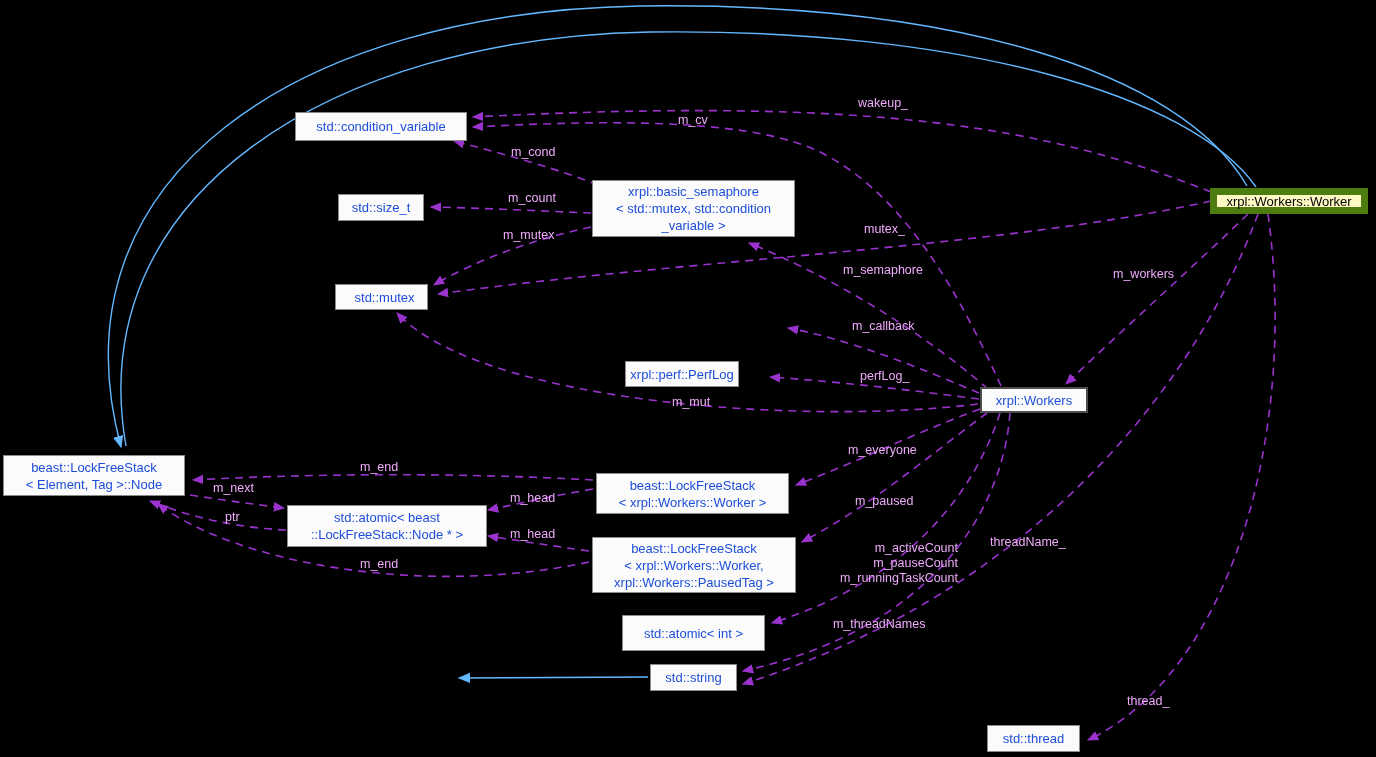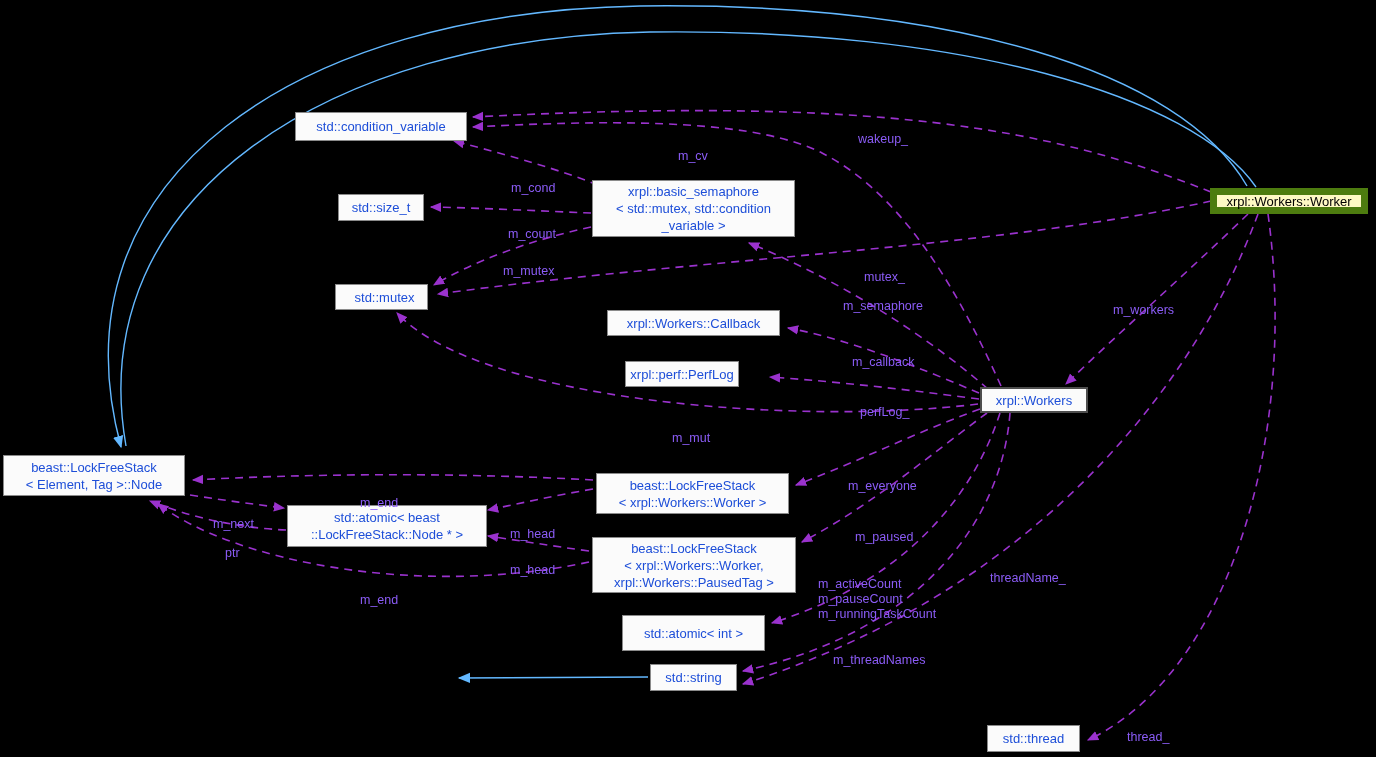--- a/index.html
+++ b/index.html
@@ -28,27 +28,26 @@
   .node.current{
     background:#fef9c3;
     border:7px solid #4d7c0f;
     color:#000;
   }
   .node.emph{
     border:2.5px solid #4d4d4d;
   }
   .elabel{
     position:absolute;
-    color:#8b5cf6;
+    color:#f0abfc;
     font-size:12.5px;
     line-height:15px;
     white-space:pre-line;
-    text-align:left;
+    text-align:right;
     pointer-events:none;
-    margin-top:36px;
   }
 </style>
 </head>
 <body>
 
 <div id="canvas">
 
   <svg id="edges" width="1376" height="757" viewBox="0 0 1376 757">
     <defs>
       <marker id="arrP" viewBox="0 0 10 10" refX="8.5" refY="5" markerWidth="12" markerHeight="12" orient="auto" markerUnits="userSpaceOnUse">
@@ -95,21 +94,20 @@
   <div class="node" style="left:295px;top:112px;width:172px;height:29px;">std::condition_variable</div>
 
   <div class="node" style="left:338px;top:194px;width:86px;height:27px;">std::size_t</div>
 
   <div class="node" style="left:592px;top:180px;width:203px;height:57px;">xrpl::basic_semaphore
 &lt; std::mutex, std::condition
 _variable &gt;</div>
 
   <div class="node" style="left:335px;top:284px;width:93px;height:26px;padding-left:10px;">std::mutex</div>
 
-  <div class="node" style="left:607px;top:310px;width:173px;height:26px;">xrpl::Workers::Callback</div>
 
   <div class="node" style="left:625px;top:361px;width:114px;height:26px;">xrpl::perf::PerfLog</div>
 
   <div class="node emph" style="left:980px;top:387px;width:108px;height:26px;">xrpl::Workers</div>
 
   <div class="node current" style="left:1210px;top:188px;width:158px;height:26px;">xrpl::Workers::Worker</div>
 
   <div class="node" style="left:3px;top:455px;width:182px;height:41px;">beast::LockFreeStack
 &lt; Element, Tag &gt;::Node</div>
 
@@ -128,21 +126,21 @@
 
   <div class="node" style="left:650px;top:664px;width:87px;height:27px;">std::string</div>
 
   <div class="node" style="left:987px;top:725px;width:93px;height:27px;">std::thread</div>
 
   <span class="elabel" style="left:858px;top:96px;">wakeup_</span>
   <span class="elabel" style="left:678px;top:113px;">m_cv</span>
   <span class="elabel" style="left:511px;top:145px;">m_cond</span>
   <span class="elabel" style="left:508px;top:191px;">m_count</span>
   <span class="elabel" style="left:503px;top:228px;">m_mutex</span>
-  <span class="elabel" style="left:864px;top:234px;">mutex_</span>
+  <span class="elabel" style="left:864px;top:222px;">mutex_</span>
   <span class="elabel" style="left:843px;top:263px;">m_semaphore</span>
   <span class="elabel" style="left:852px;top:319px;">m_callback</span>
   <span class="elabel" style="left:860px;top:369px;">perfLog_</span>
   <span class="elabel" style="left:672px;top:395px;">m_mut</span>
   <span class="elabel" style="left:1113px;top:267px;">m_workers</span>
   <span class="elabel" style="left:848px;top:443px;">m_everyone</span>
   <span class="elabel" style="left:855px;top:494px;">m_paused</span>
   <span class="elabel" style="left:360px;top:460px;">m_end</span>
   <span class="elabel" style="left:213px;top:481px;">m_next</span>
   <span class="elabel" style="left:225px;top:510px;">ptr</span>

